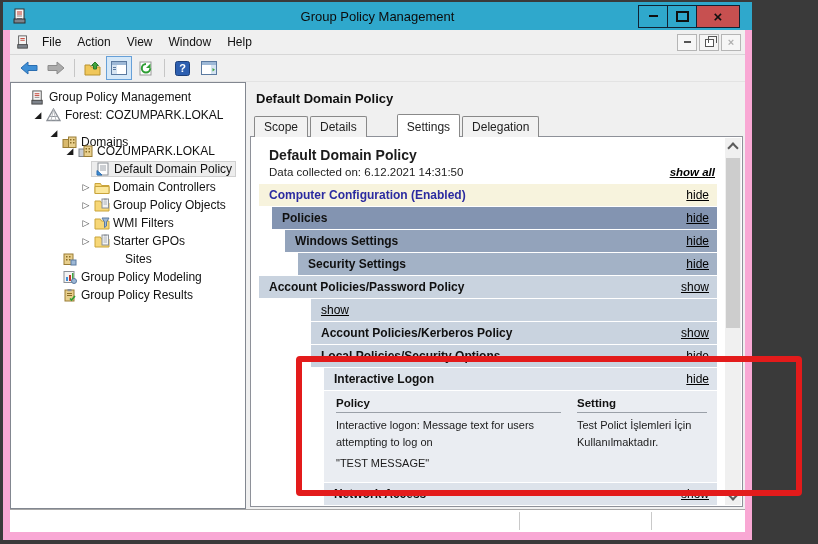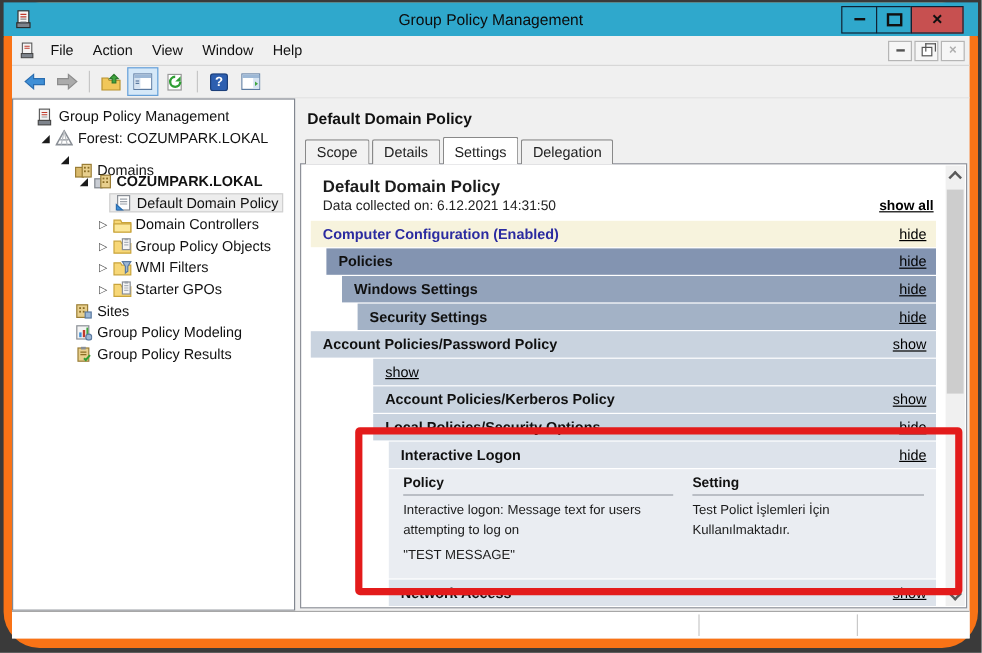--- a/index.html
+++ b/index.html
@@ -2,21 +2,21 @@
 <html><head>
 <meta charset="utf-8">
 <style>
   html,body{margin:0;padding:0;}
   body{
     width:818px;height:544px;position:relative;overflow:hidden;
     background:#3A3A3A;
     font-family:"Liberation Sans","DejaVu Sans",sans-serif;
     -webkit-font-smoothing:antialiased;
   }
-  .window{position:absolute;left:3px;top:2px;width:812px;height:538px;background:#f97316;border-radius:30px;}
+  .window{position:absolute;left:3px;top:2px;width:749px;height:538px;background:#f9a8d4;}
   
   .titlebar{position:relative;height:28px;background:#2FA8CC;display:flex;align-items:center;}
   .title-icon{margin-left:9px;display:inline-flex;}
   .title-text{position:absolute;left:0;right:0;text-align:center;font-size:13px;color:#0c0c0c;}
   .winbtns{margin-left:auto;display:flex;margin-right:12px;position:relative;z-index:2;}
   .wbtn{width:28px;height:21px;border:1px solid #123;display:flex;align-items:center;justify-content:center;background:#2FA8CC;margin-left:-1px;cursor:default;}
   .wbtn.close{width:42px;background:#C75050;}
   .min-glyph{width:9px;height:2px;background:#101010;display:block;}
   .max-glyph{width:9px;height:7px;border:2px solid #101010;display:block;}
   .x-glyph{font-size:15px;font-weight:bold;color:#101010;line-height:1;}
@@ -44,26 +44,26 @@
   .texp{width:14px;text-align:center;font-size:9px;color:#444;flex:none;}
   .texp.open{color:#1b1b1b;}
   .tico{width:17px;flex:none;display:inline-flex;justify-content:center;margin-right:3px;}
   .tsel{display:inline-flex;align-items:center;background:#EDEDED;border:1px solid #D0D0D0;padding:0 3px 0 0;margin-left:-2px;}
   .tsel .tico{margin-left:2px;}
   
   .rightpane{flex:1;display:flex;flex-direction:column;min-width:0;padding-right:2px;}
   .rp-header{height:30px;font-size:13px;font-weight:bold;color:#101010;padding:9px 0 0 6px;box-sizing:border-box;}
   .tabs{height:24px;display:flex;align-items:flex-end;padding-left:4px;position:relative;z-index:2;}
   .tab{font-size:12px;color:#222;background:#F2F2F2;border:1px solid #898989;border-bottom:none;border-radius:2px 2px 0 0;padding:3px 9px 3px 9px;margin-right:2px;position:relative;top:1px;}
-  .tab.active{background:#fff;padding-top:5px;top:1px;z-index:3;}
+  .tab.active{background:#fff;padding-top:5px;top:1px;z-index:3;margin-left:28px;}
   .report{position:relative;flex:1;background:#fff;border:1px solid #8E9199;overflow:hidden;margin-bottom:2px;}
   .report-inner{position:absolute;left:0;top:0;right:17px;bottom:0;padding:8px 8px 0 8px;overflow:hidden;}
   .rep-title{font-size:14px;font-weight:bold;color:#1c1c1c;padding-left:10px;margin-top:2px;}
   .rep-meta{display:flex;justify-content:space-between;align-items:center;font-size:11.5px;color:#222;padding:3px 2px 5px 10px;}
-  .showall{font-weight:bold;text-decoration:underline;color:#000;cursor:pointer;}
+  .showall{font-weight:bold;text-decoration:underline;color:#000;cursor:pointer;font-style:italic;}
   .band{height:22px;margin-top:1px;display:flex;align-items:center;justify-content:space-between;padding:0 8px 0 10px;font-weight:bold;font-size:12px;color:#101010;gap:48px;}
   .band a{font-weight:normal;font-size:12px;text-decoration:underline;color:#000;cursor:pointer;}
   .settings-table{margin-top:1px;padding:6px 10px 10px 12px;}
   .st-grid{display:grid;grid-template-columns:225px 1fr;column-gap:16px;}
   .st-h{font-size:11.5px;font-weight:bold;color:#111;border-bottom:1px solid #9aa0a8;padding-bottom:3px;}
   .st-c{font-size:11px;line-height:17px;color:#1b1b1b;padding-top:4px;}
   
   .vscroll{position:absolute;top:1px;right:1px;bottom:1px;width:16px;background:#F0F0F0;}
   .sarr{position:absolute;left:0;width:16px;height:17px;display:flex;align-items:center;justify-content:center;}
   .sarr.up{top:0;}
@@ -251,21 +251,21 @@
                     <rect x="11" y="4" width="1.5" height="1.5" fill="#8a6d25"></rect>
                     <rect x="8" y="7" width="1.5" height="1.5" fill="#8a6d25"></rect>
                     <rect x="11" y="7" width="1.5" height="1.5" fill="#8a6d25"></rect>
                   </svg>
                 </span>
                 <span>Domains</span>
               </span>
             </div>
             <div class="trow" style="padding-left: 52px;">
               <span class="texp open">◢</span>
-              <span style="display: inline-flex; align-items: flex-start; font-weight: bold;">
+              <span style="display: inline-flex; align-items: flex-start;">
                 <span class="tico">
                   <svg width="15" height="14" viewBox="0 0 15 14">
                     <rect x="1" y="5" width="6" height="7.5" fill="#C9CDD4" stroke="#80858c"></rect>
                     <rect x="6" y="2" width="8" height="10.5" fill="#E8CF8D" stroke="#9a7d35"></rect>
                     <rect x="7.5" y="4" width="1.5" height="1.5" fill="#8a6d25"></rect>
                     <rect x="10.5" y="4" width="1.5" height="1.5" fill="#8a6d25"></rect>
                     <rect x="7.5" y="7" width="1.5" height="1.5" fill="#8a6d25"></rect>
                     <rect x="10.5" y="7" width="1.5" height="1.5" fill="#8a6d25"></rect>
                   </svg>
                 </span>
@@ -337,21 +337,21 @@
                     <line x1="9.5" y1="4" x2="13" y2="4" stroke="#aab0b8"></line>
                     <line x1="9.5" y1="6" x2="13" y2="6" stroke="#aab0b8"></line>
                     <line x1="9.5" y1="8" x2="13" y2="8" stroke="#aab0b8"></line>
                   </svg>
                 </span>
                 <span>Starter GPOs</span>
               </span>
             </div>
             <div class="trow" style="padding-left: 36px;">
               <span class="texp"></span>
-              <span style="display: inline-flex; align-items: flex-end;">
+              <span style="display: inline-flex; align-items: flex-end; gap: 44px;">
                 <span class="tico">
                   <svg width="15" height="14" viewBox="0 0 15 14">
                     <rect x="2" y="2" width="9" height="10.5" fill="#E8CF8D" stroke="#9a7d35"></rect>
                     <rect x="4" y="4" width="1.5" height="1.5" fill="#8a6d25"></rect>
                     <rect x="7" y="4" width="1.5" height="1.5" fill="#8a6d25"></rect>
                     <rect x="4" y="7" width="1.5" height="1.5" fill="#8a6d25"></rect>
                     <rect x="7" y="7" width="1.5" height="1.5" fill="#8a6d25"></rect>
                     <rect x="9" y="8" width="5" height="5" fill="#9DB8D6" stroke="#5B7AA0"></rect>
                   </svg>
                 </span>

